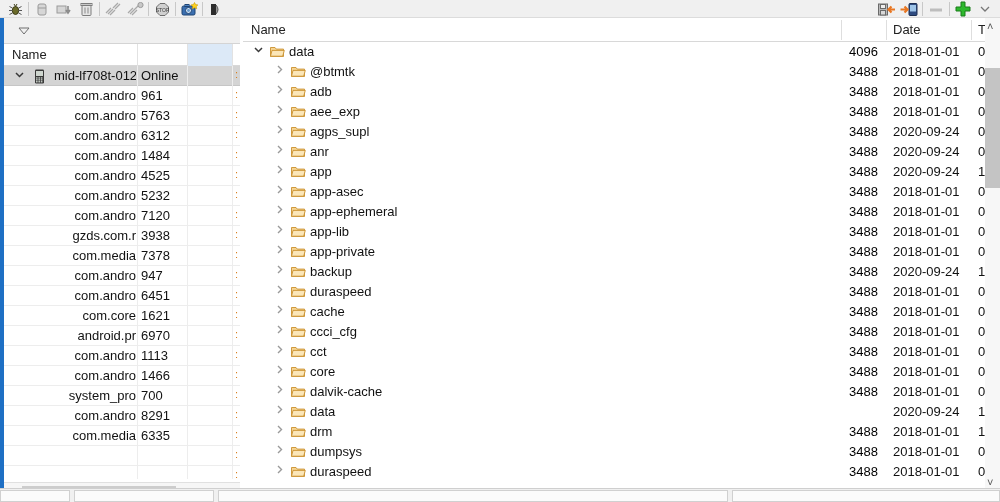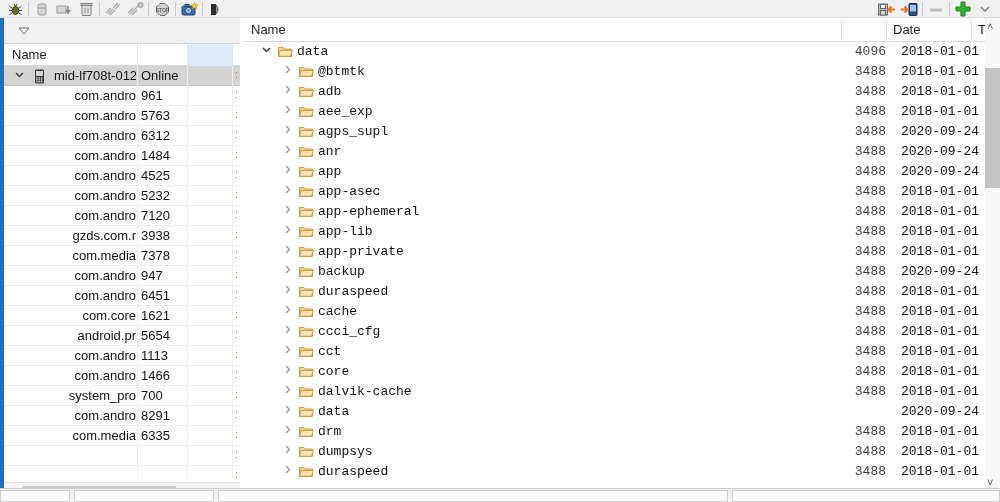--- a/index.html
+++ b/index.html
@@ -58,26 +58,26 @@
   .dp-hscroll .arrowR{position:absolute;right:5px;top:2px;font-size:13px;color:#555;}
   .dp-hscroll .thumb{position:absolute;left:18px;top:3px;width:154px;height:14px;background:#cdcdcd;}
 
   
   .file-panel{position:absolute;left:243px;top:18px;width:757px;height:484px;background:#fff;}
   .fp-header{position:absolute;left:0;top:0;width:757px;height:24px;
       background:#fff;border-bottom:1px solid #d8d8d8;box-sizing:border-box;}
   .fp-header .hcell{position:absolute;top:4px;font-size:13px;color:#222;}
   .fp-header .hsep{position:absolute;top:2px;width:1px;height:20px;background:#dedede;}
 
-  .fp-rows{position:absolute;left:8px;top:24px;width:742px;height:460px;overflow:hidden;font-family:Liberation Mono, monospace;}
+  .fp-rows{position:absolute;left:0;top:24px;width:742px;height:460px;overflow:hidden;}
   .fp-row{position:relative;height:20px;}
   .fp-row .twisty{position:absolute;top:2px;}
   .fp-row .folder{position:absolute;top:3px;}
   .fp-row .fname{position:absolute;top:2px;font-size:13px;color:#111;}
-  .fp-row .size{position:absolute;left:0;width:635px;text-align:right;top:2px;font-size:13px;color:#404040;}
+  .fp-row .size{position:absolute;left:0;width:635px;text-align:right;top:2px;font-size:13px;color:#000000;}
   .fp-row .date{position:absolute;left:650px;top:2px;font-size:13px;color:#111;}
   .fp-row .time{position:absolute;left:735px;top:2px;font-size:13px;color:#111;}
 
   .fp-vscroll{position:absolute;right:0;top:0;width:15px;height:484px;background:#f7f7f7;}
   .fp-vscroll .va{position:absolute;left:2px;font-size:11px;color:#555;}
   .fp-vscroll .vthumb{position:absolute;left:0;top:50px;width:15px;height:120px;background:#c4c4c4;}
 
   
   .bottom-strip{position:absolute;left:0;top:488px;width:1000px;height:14px;
       background:#f0f0f0;border-top:1px solid #cfcfcf;box-sizing:border-box;}
@@ -343,21 +343,21 @@
         <div class="dp-row">
           <span class="nm proc">com.core</span>
           <span class="pid">1621</span>
           <span class="c1"></span>
           <span class="c2"></span>
           <span class="c3"></span>
           <span class="dots">:</span>
         </div>
         <div class="dp-row">
           <span class="nm proc">android.pr</span>
-          <span class="pid">5654</span>
+          <span class="pid">6970</span>
           <span class="c1"></span>
           <span class="c2"></span>
           <span class="c3"></span>
           <span class="dots">:</span>
         </div>
         <div class="dp-row">
           <span class="nm proc">com.andro</span>
           <span class="pid">1113</span>
           <span class="c1"></span>
           <span class="c2"></span>

